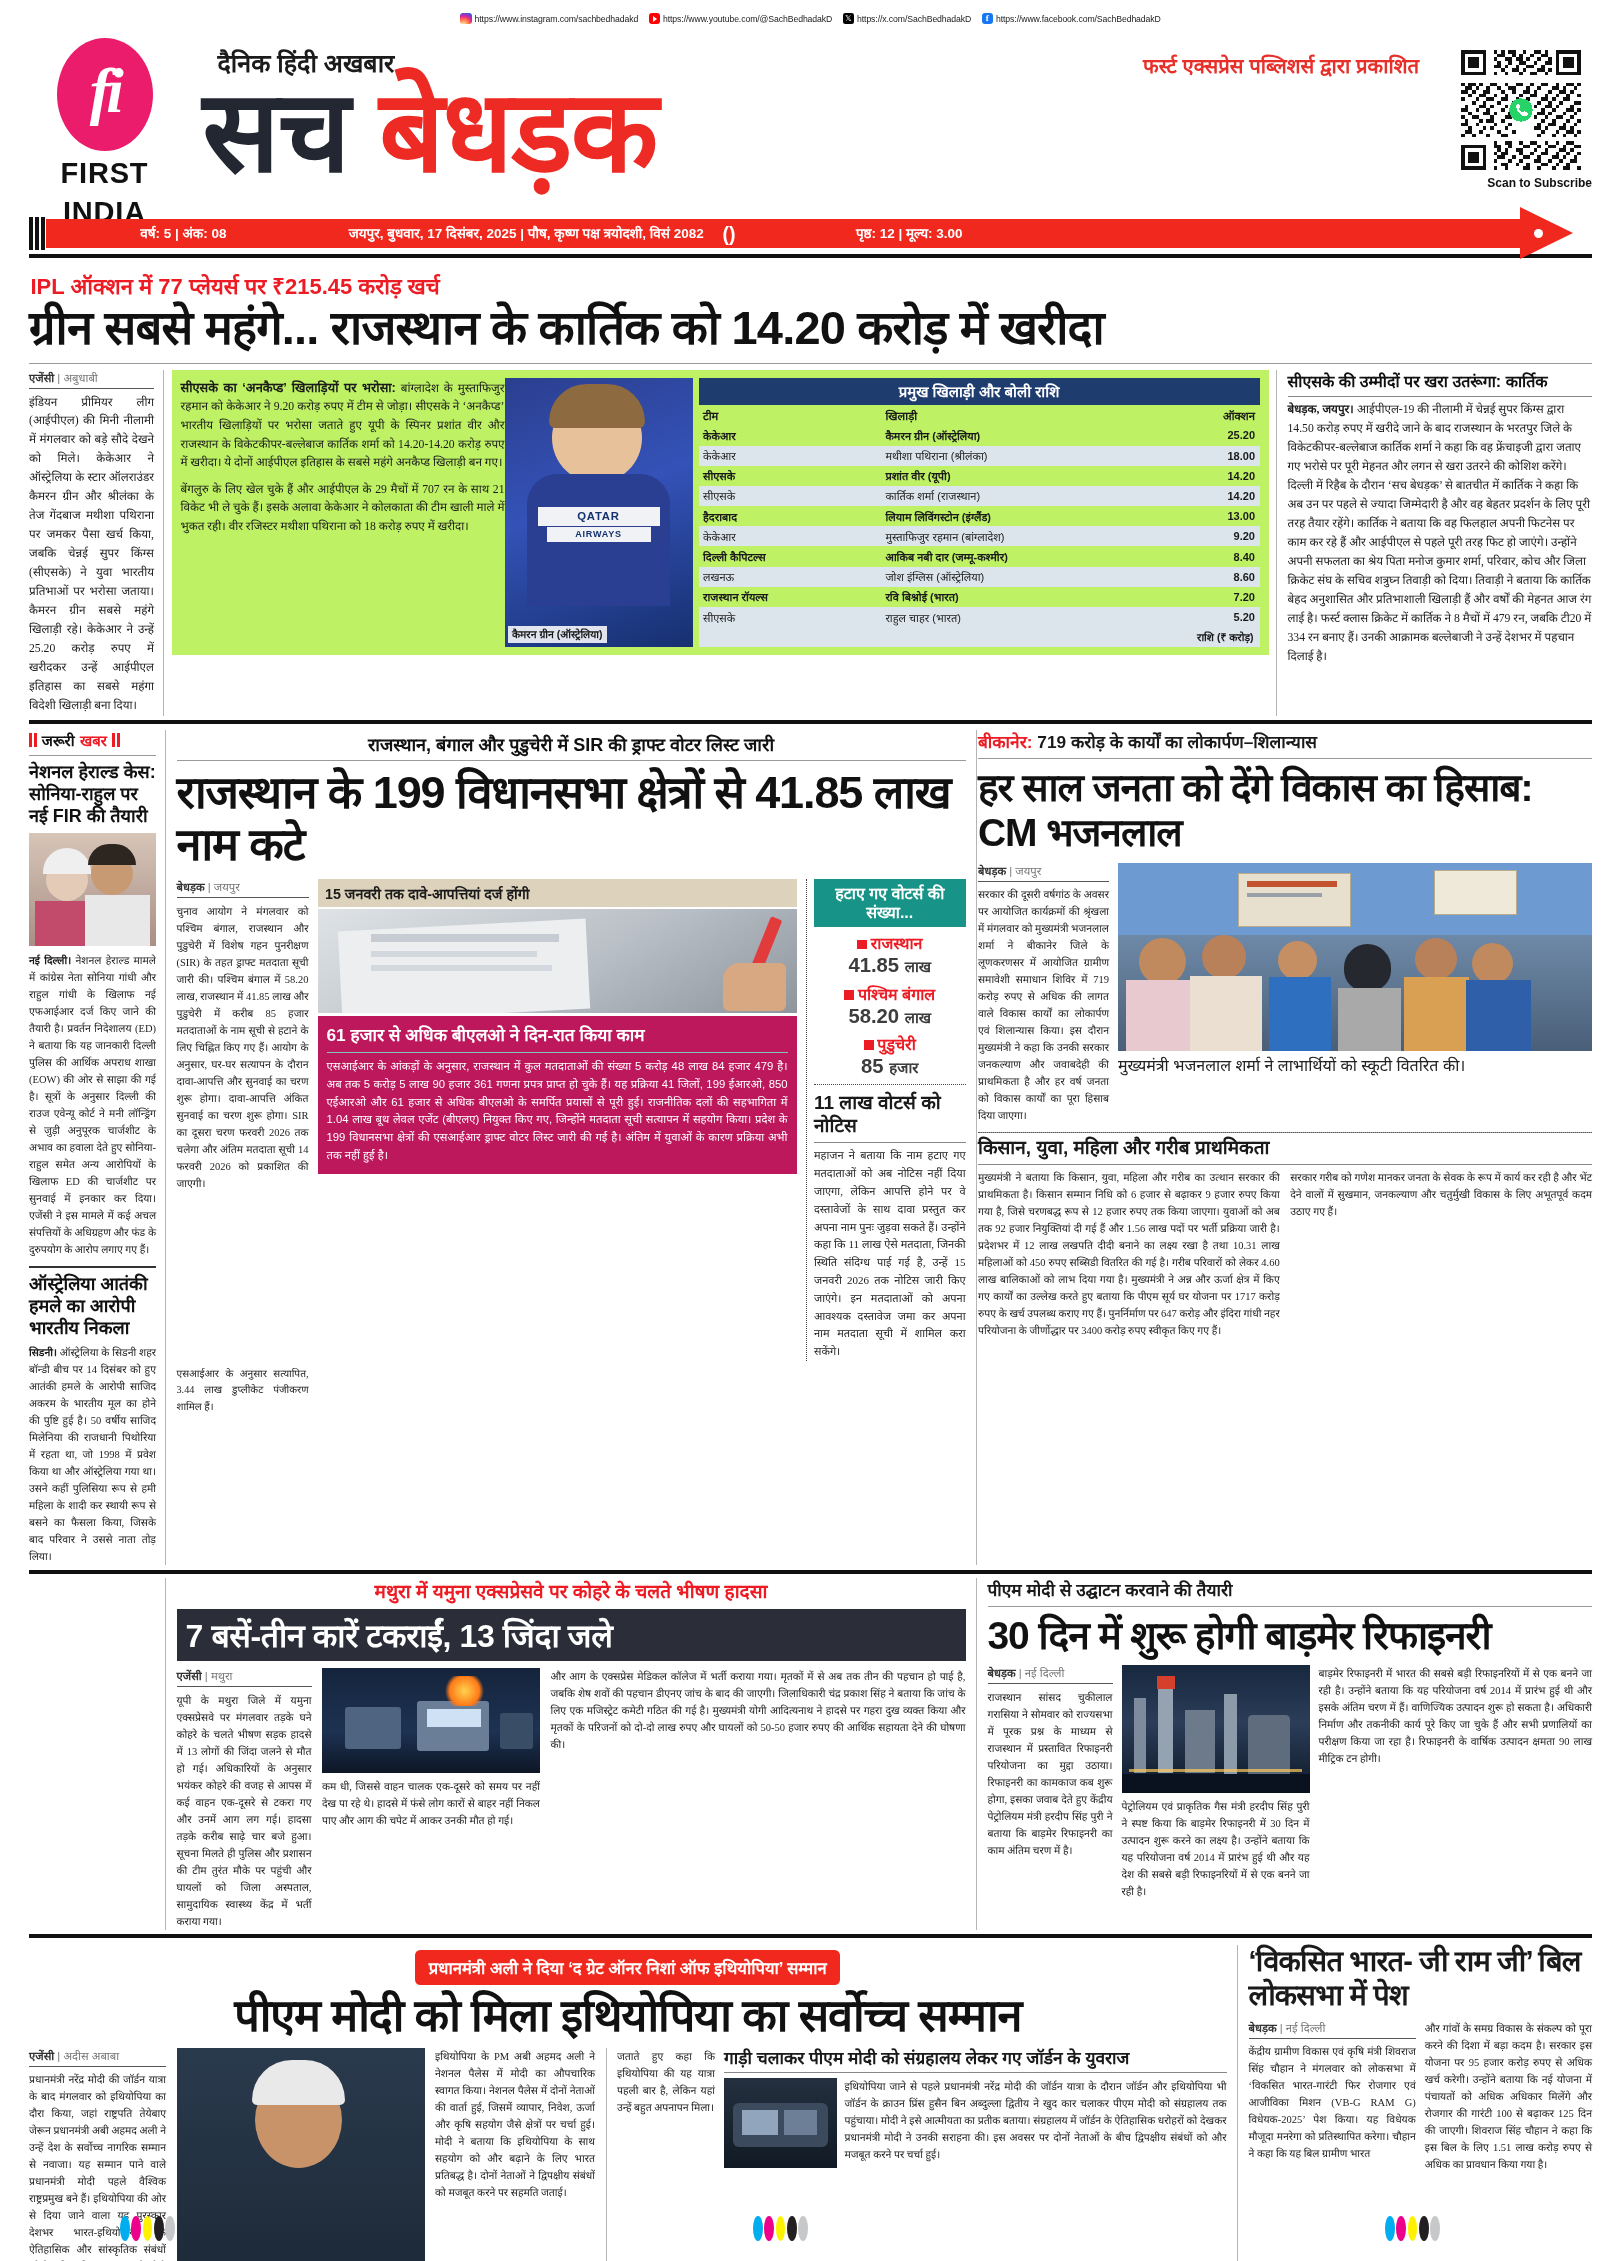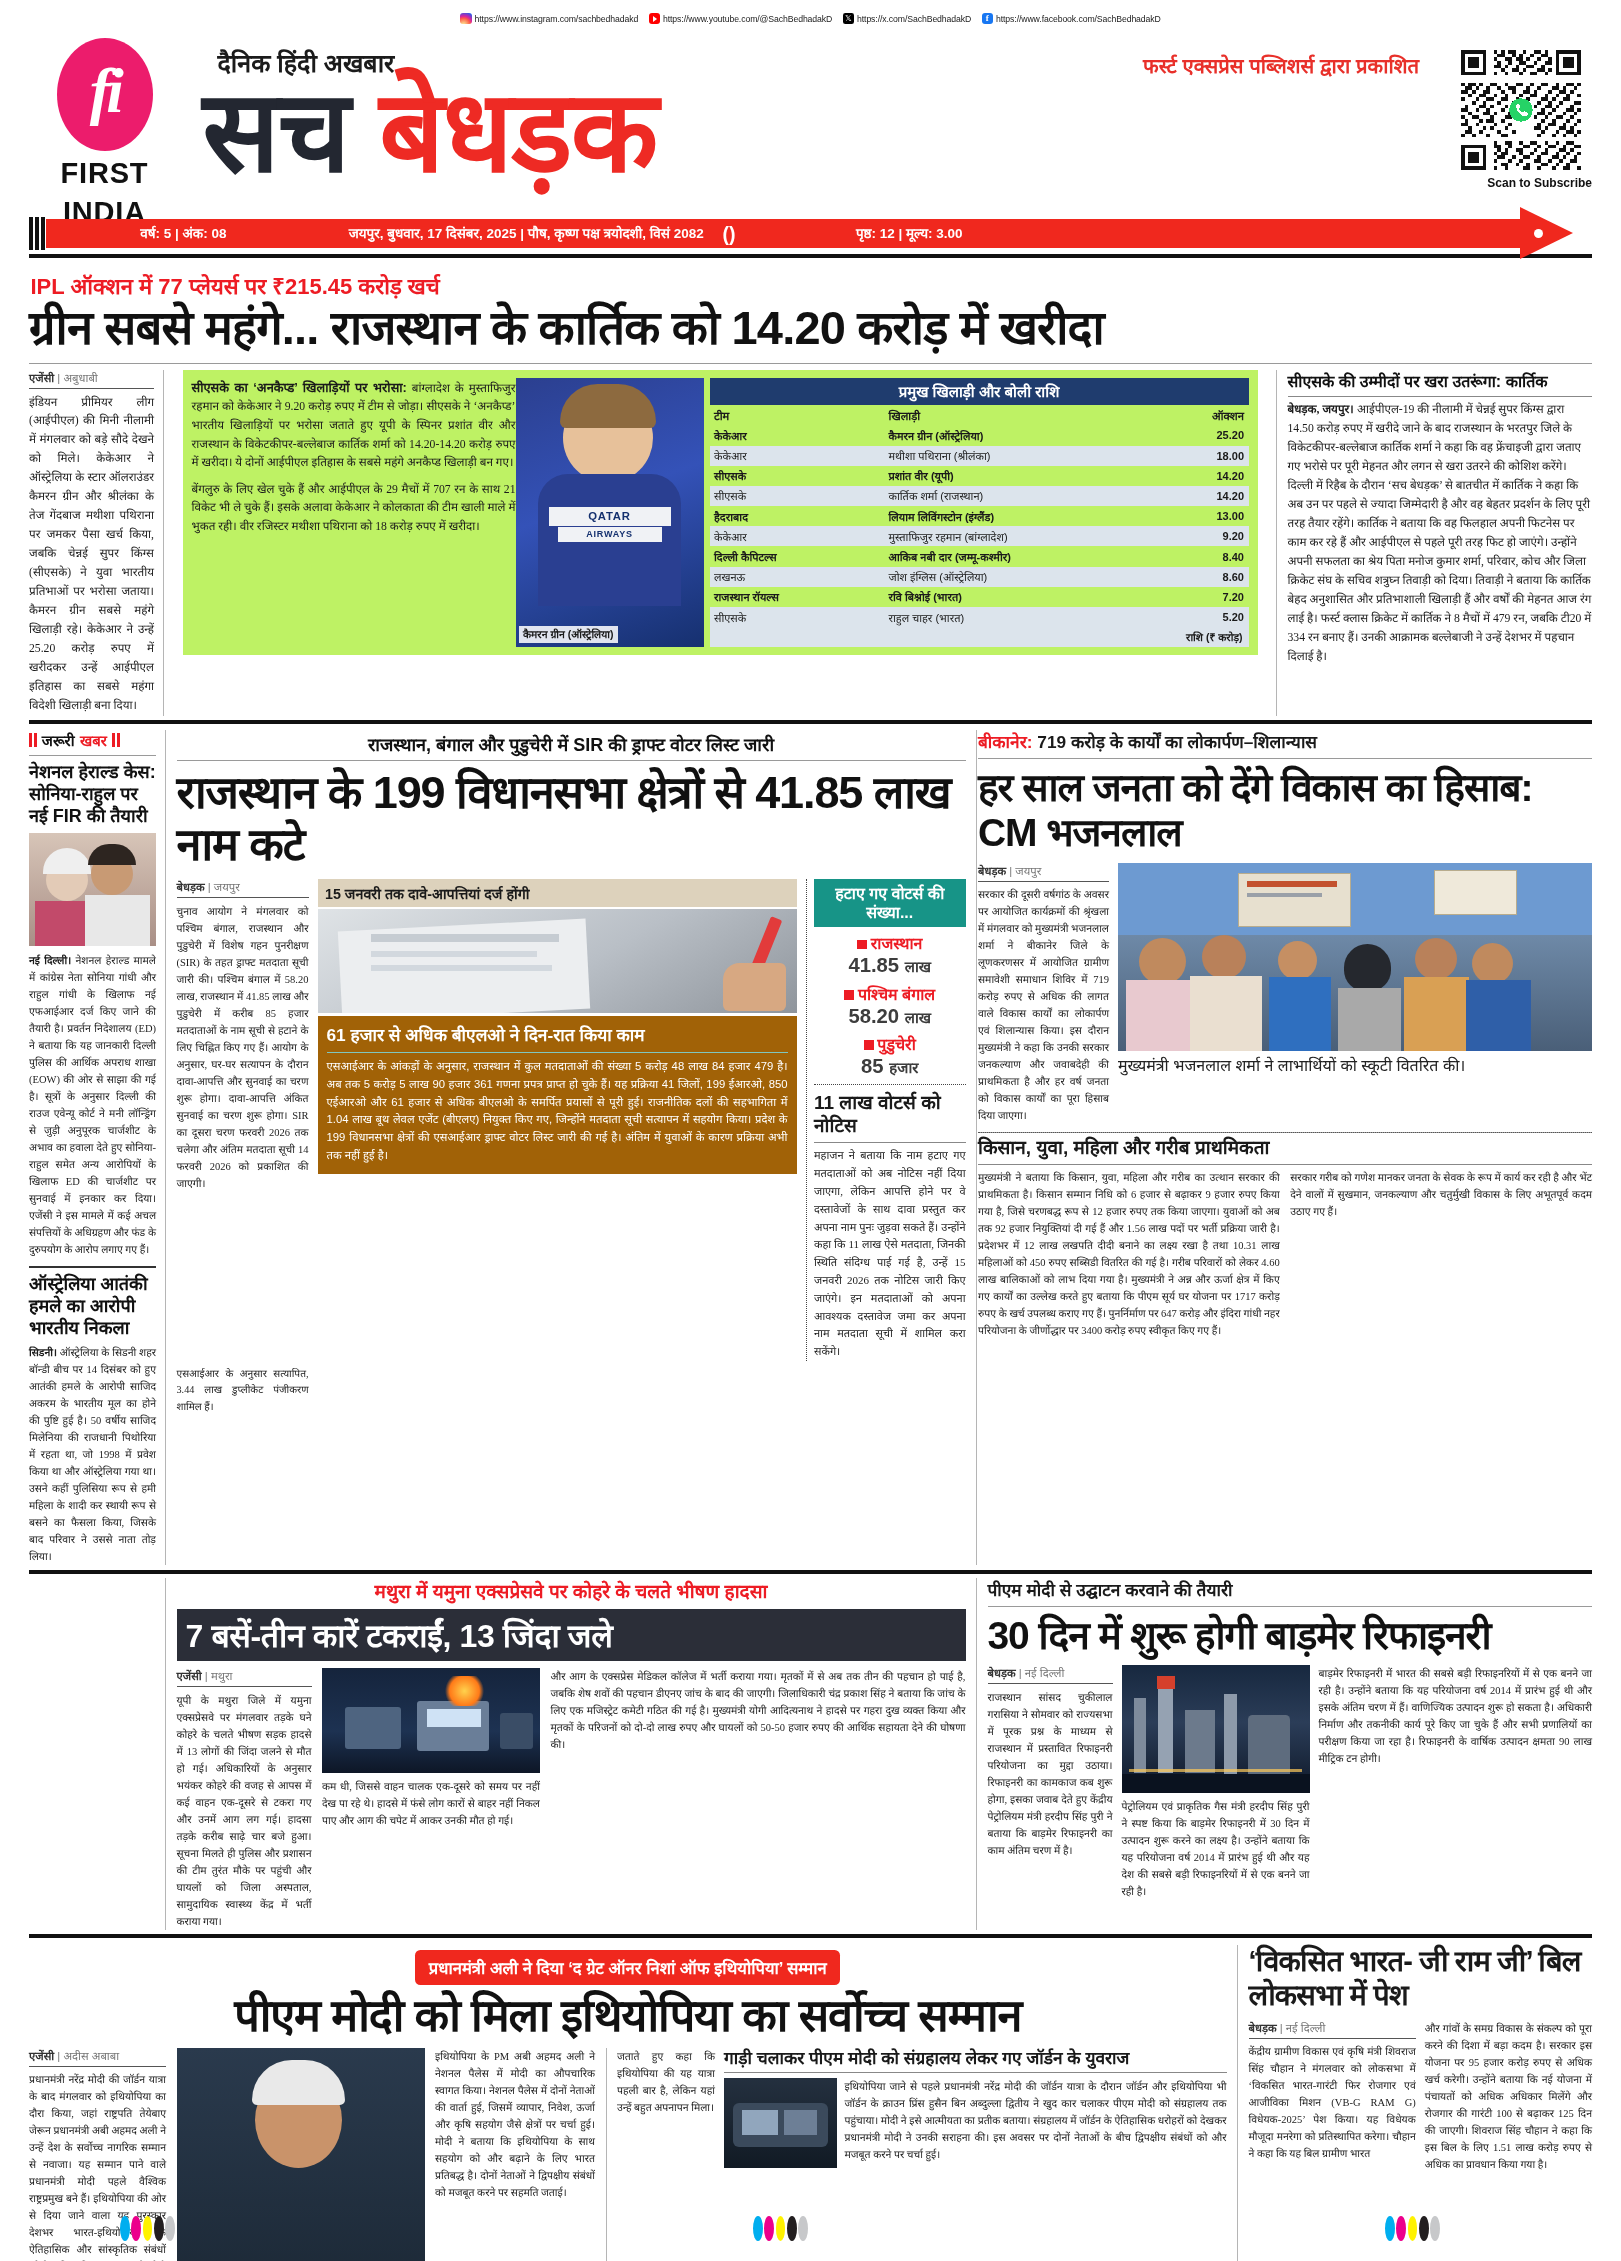--- a/index.html
+++ b/index.html
@@ -59,21 +59,21 @@
 
   
   .rule-thick { height:3.8px; background:#111; margin:4.5px 0; }
   .rule-thin { height:1.1px; background:#9a9a9a; }
   .rule-med { height:1.9px; background:#333; }
 
   
   .kicker-red { color:#ED1C24; font-size:22px; font-weight:bold; padding:7.5px 0 1.5px 1.5px; }
   .lead-head { font-size:47px; font-weight:bold; line-height:1.15; letter-spacing:-0.8px; color:#111; padding-bottom:7.5px; }
 
-  .ipl-row { display:flex; gap:11px; margin-top:6px; }
+  .ipl-row { display:flex; gap:0; margin-top:6px; }
   .ipl-c1 { width:135px; flex:0 0 135px; padding-right:9px; border-right:1.1px solid #b5b5b5; }
   .ipl-c2 { flex:1 1 auto; padding:0 7.5px; position:relative; }
   .ipl-c3 { width:316px; flex:0 0 316px; padding-left:10.5px; border-left:1.1px solid #b5b5b5; }
 
   .byline { font-size:11.3px; color:#333; font-weight:bold; border-bottom:1.1px solid #555; padding-bottom:3px; margin-bottom:4.5px; }
   .byline .loc { color:#777; font-weight:normal; }
   .body-txt { font-size:11.7px; line-height:1.62; text-align:justify; color:#1c1c1c; font-family:"Liberation Serif", serif; }
 
   .ipl-panel { background:#bef264; padding:7.5px 9px; position:relative; min-height:248px; display:flex; }
   .panel-text { width:324px; flex:0 0 324px; font-size:11.7px; line-height:1.6; text-align:justify; font-family:"Liberation Serif",serif; }
@@ -110,21 +110,21 @@
   .big-head { font-size:45px; font-weight:bold; line-height:1.16; letter-spacing:-1.1px; color:#111; }
   .big-head.smaller { font-size:39px; }
 
   .mid-cols { display:flex; gap:9px; margin-top:7.5px; }
   .mc-a { width:132px; flex:0 0 132px; }
   .mc-b { flex:1 1 auto; }
   .mc-c { width:160px; flex:0 0 160px; border-left:1.5px dotted #444; padding-left:7.5px; }
 
   .beige-band { background:#DDD2BC; font-size:14.3px; font-weight:bold; padding:4.5px 7.5px; }
   .photo-strip { width:100%; height:104px; position:relative; }
-  .teal-box { background:#a16207; color:#fff; padding:9px; }
+  .teal-box { background:#be185d; color:#fff; padding:9px; }
   .teal-box h4 { font-size:17.3px; line-height:1.26; font-weight:bold; border-bottom:0.8px solid #7fc6bf; padding-bottom:5.3px; margin-bottom:5.3px; }
   .teal-box p { font-size:11.3px; line-height:1.58; text-align:justify; }
 
   .stat-head { background:#179487; color:#fff; text-align:center; font-size:16px; font-weight:bold; line-height:1.22; padding:4.5px 3px; }
   .stat-row { text-align:center; margin-top:5.3px; }
   .stat-label { font-size:16px; font-weight:bold; color:#ED1C24; }
   .stat-label .sq { display:inline-block; width:9.8px; height:9.8px; background:#ED1C24; margin-right:3.8px; }
   .stat-value { font-size:20.3px; font-weight:bold; color:#3d3d3d; }
   .stat-value span { font-size:15px; }
   .dotted-b { border-bottom:1.5px dotted #444; padding-bottom:6px; }

